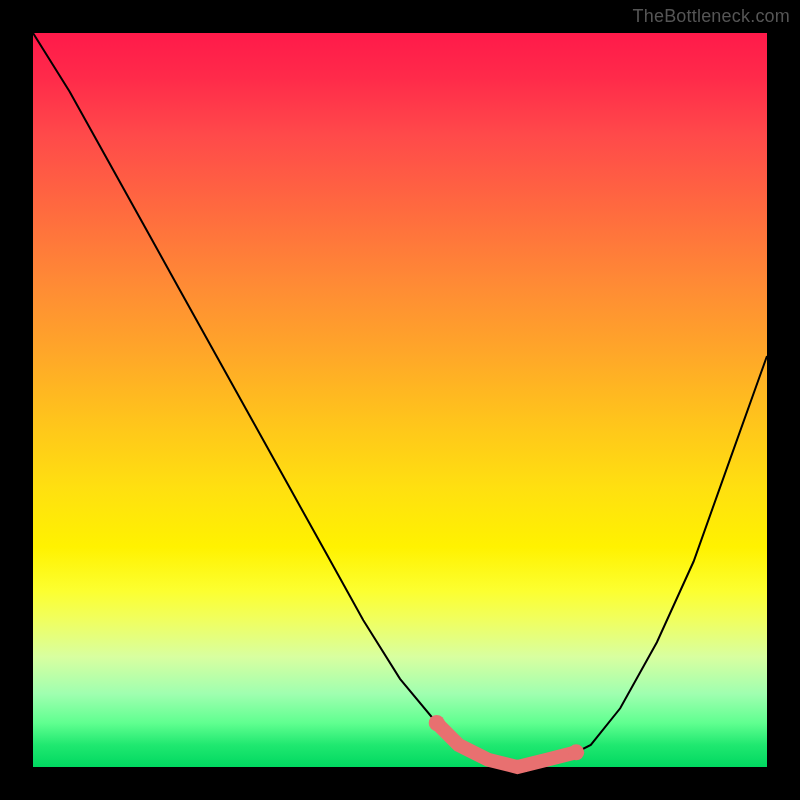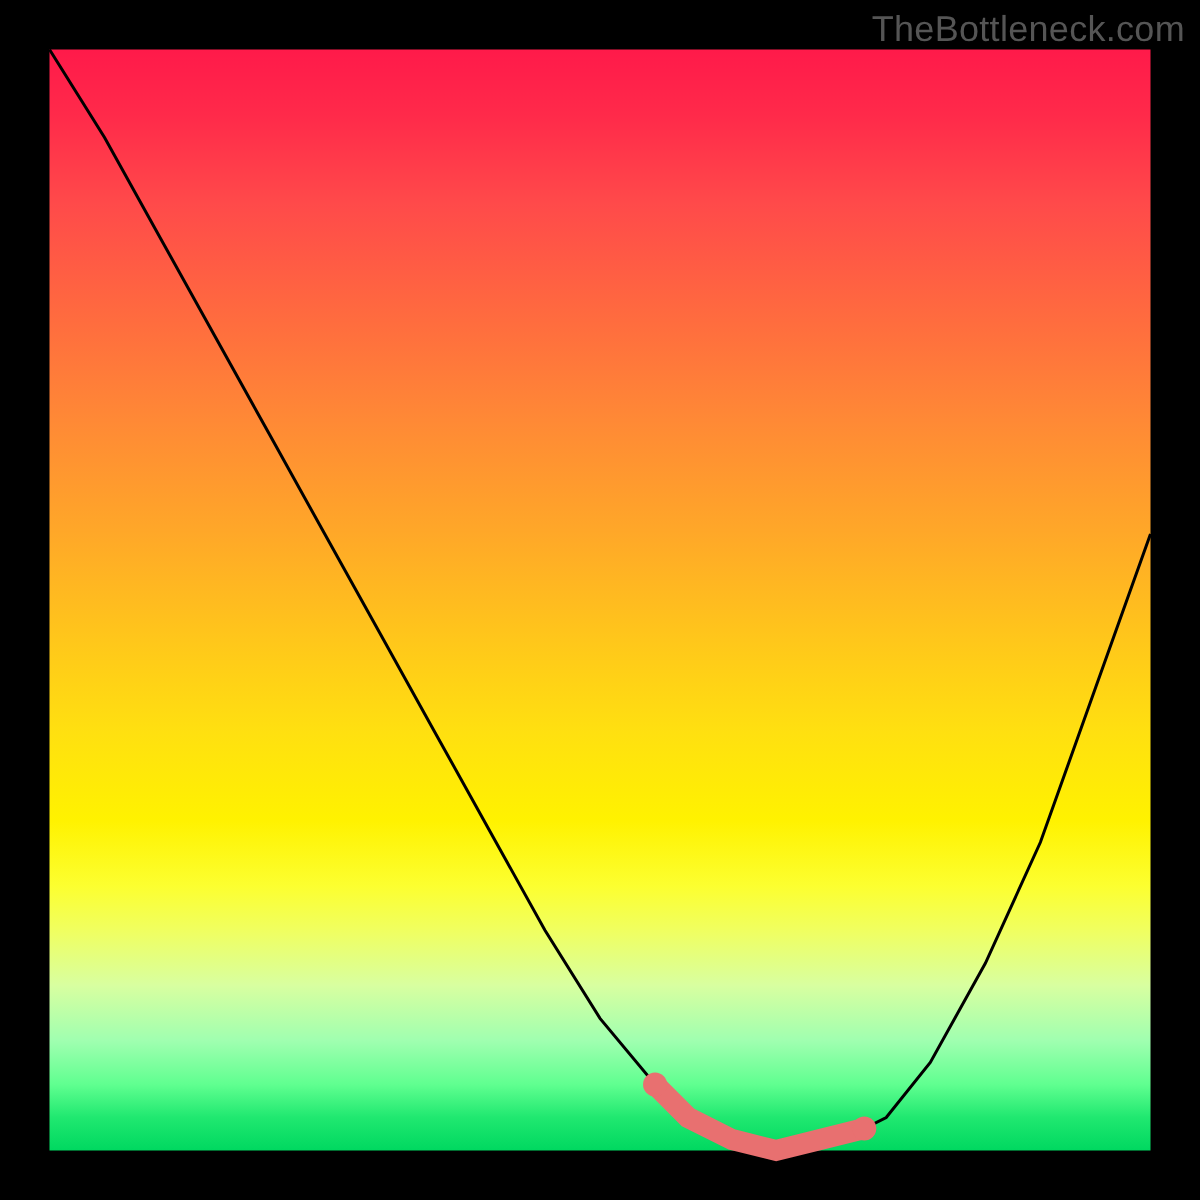--- a/index.html
+++ b/index.html
@@ -9,21 +9,21 @@
     background: #000;
     position: relative;
     font-family: Arial, sans-serif;
     overflow: hidden;
   }
   .watermark {
     position: absolute;
     top: 6px;
     right: 10px;
     color: #555;
-    font-size: 24px;
+    font-size: 18px;
     font-weight: 500;
     z-index: 10;
     letter-spacing: 0.2px;
     text-align: center;
   }
   .plot-area {
     position: absolute;
     left: 33px;
     top: 33px;
     width: 734px;

